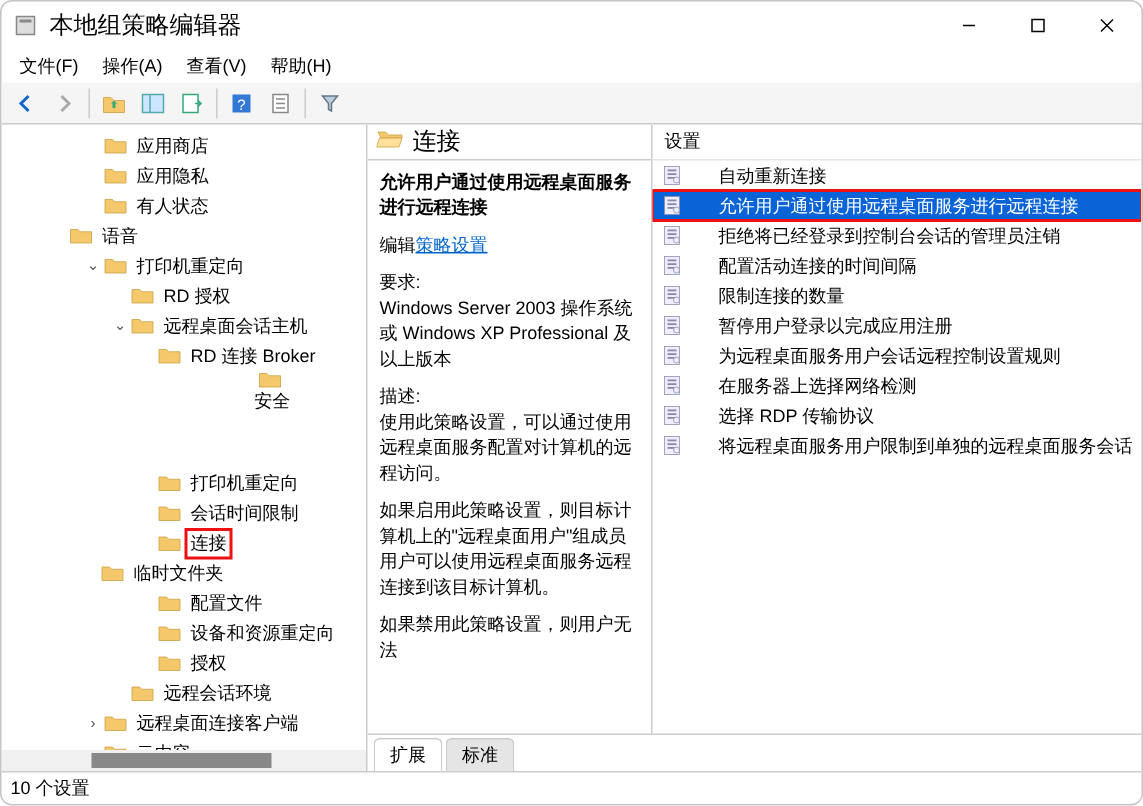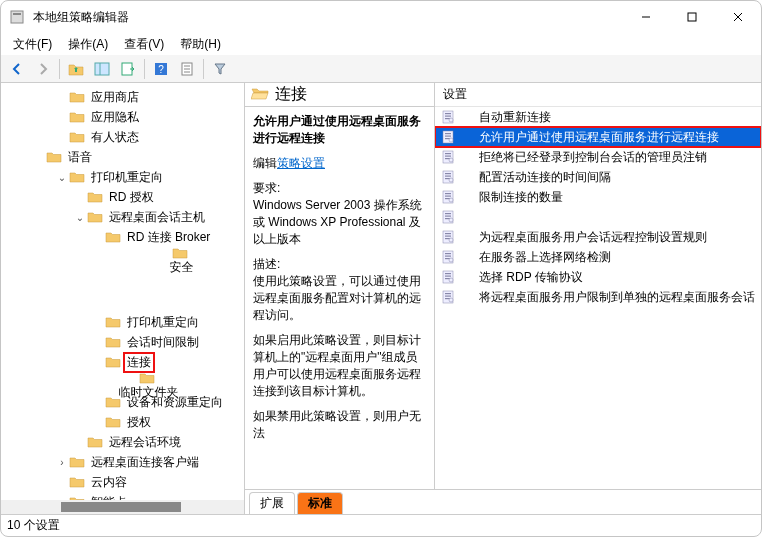--- a/index.html
+++ b/index.html
@@ -1,20 +1,20 @@
 <!DOCTYPE html>
 <html><head>
 <meta charset="utf-8">
 <style>
 * { box-sizing: border-box; margin: 0; padding: 0; font-family: "Segoe UI", "Microsoft YaHei", sans-serif; }
 body { width: 762px; height: 537px; background: #fff; display: flex; flex-direction: column; border: 1px solid #c5c5c5; border-radius: 8px; overflow: hidden; }
 
 .titlebar { height: 32px; display: flex; align-items: center; padding: 0 0 0 8px; }
 .titlebar .icon { width: 16px; height: 16px; margin-right: 8px; }
-.titlebar .title { font-size: 12px; flex: 1; }
+.titlebar .title { font-size: 16px; flex: 1; }
 .winbtns { display: flex; }
 .winbtn { width: 46px; height: 32px; display: flex; align-items: center; justify-content: center; font-size: 12px; }
 .winbtn svg { width: 10px; height: 10px; }
 
 .menubar { height: 22px; display: flex; align-items: center; padding: 0 4px; font-size: 12px; }
 .menubar .menu { padding: 2px 8px; }
 
 .toolbar { height: 28px; display: flex; align-items: center; padding: 0 4px; border-bottom: 1px solid #ccc; background: #f5f5f5; gap: 2px; }
 .toolbar .tb { width: 24px; height: 22px; display: flex; align-items: center; justify-content: center; }
 .toolbar .sep { width: 1px; height: 20px; background: #ccc; margin: 0 2px; }
@@ -40,21 +40,21 @@
 .detail-body .row { margin-bottom: 8px; }
 .detail-body a { color: #06c; text-decoration: underline; }
 .list-col { flex: 1; display: flex; flex-direction: column; }
 .list-head { height: 24px; display: flex; align-items: center; padding: 0 8px; font-size: 12px; border-bottom: 1px solid #e5e5e5; }
 .list { flex: 1; font-size: 12px; overflow: hidden; }
 .list-item { height: 20px; display: flex; align-items: center; padding: 0 6px; white-space: nowrap; gap: 20px; }
 .list-item .licon { width: 14px; height: 14px; margin-right: 4px; display: inline-flex; }
 .list-item.selected { background: #0a64d8; color: #fff; outline: 2px solid #e11; outline-offset: -1px; }
 .tabs { height: 24px; display: flex; align-items: flex-end; font-size: 12px; padding-left: 4px; text-align: center; }
 .tab { border: 1px solid #ccc; border-bottom: none; padding: 2px 10px; margin-right: 2px; border-radius: 4px 4px 0 0; background: #fff; }
-.tab.inactive { background: #f97316; font-weight: bold; }
+.tab.inactive { background: #e5e5e5; }
 
 .status { height: 22px; display: flex; align-items: center; padding: 0 6px; font-size: 12px; border-top: 1px solid #ccc; }
 
 .folder-svg { fill: #f5c96b; stroke: #c89b3c; stroke-width: .5; }
 .policy-svg { fill: #eef; stroke: #88a; stroke-width: .5; }
 </style>
 </head>
 <body>
 
 <div class="titlebar">
@@ -249,28 +249,37 @@
         </div>
         <div class="tree-row selected" style="padding-left: 90px;">
           <span class="twisty"></span>
           <span class="ficon">
             <svg width="16" height="12" viewBox="0 0 16 12">
               <path class="folder-svg" d="M1 2 h5 l1.5 1.5 h7.5 v7.5 h-14 z"></path>
             </svg>
           </span>
           <span class="label">连接</span>
         </div>
-        <div class="tree-row" style="padding-left: 52px; flex-direction: column;">
+        <div class="tree-row" style="padding-left: 52px;">
           <span class="twisty"></span>
           <span class="ficon">
             <svg width="16" height="12" viewBox="0 0 16 12">
               <path class="folder-svg" d="M1 2 h5 l1.5 1.5 h7.5 v7.5 h-14 z"></path>
             </svg>
           </span>
           <span class="label">临时文件夹</span>
+        </div>
+        <div class="tree-row" style="padding-left: 90px;">
+          <span class="twisty"></span>
+          <span class="ficon">
+            <svg width="16" height="12" viewBox="0 0 16 12">
+              <path class="folder-svg" d="M1 2 h5 l1.5 1.5 h7.5 v7.5 h-14 z"></path>
+            </svg>
+          </span>
+          <span class="label">配置文件</span>
         </div>
         <div class="tree-row" style="padding-left: 90px;">
           <span class="twisty"></span>
           <span class="ficon">
             <svg width="16" height="12" viewBox="0 0 16 12">
               <path class="folder-svg" d="M1 2 h5 l1.5 1.5 h7.5 v7.5 h-14 z"></path>
             </svg>
           </span>
           <span class="label">设备和资源重定向</span>
         </div>
@@ -417,20 +426,21 @@
             <div class="list-item">
               <span class="licon">
                 <svg width="14" height="14" viewBox="0 0 14 14">
                   <rect class="policy-svg" x="2" y="1" width="10" height="12"></rect>
                   <rect x="4" y="3" width="6" height="1.2" fill="#88a"></rect>
                   <rect x="4" y="5.5" width="6" height="1.2" fill="#88a"></rect>
                   <rect x="4" y="8" width="6" height="1.2" fill="#88a"></rect>
                   <circle cx="10" cy="10" r="2" fill="#eef" stroke="#88a" stroke-width=".5"></circle>
                 </svg>
               </span>
+              <span>暂停用户登录以完成应用注册</span>
             </div>
             <div class="list-item">
               <span class="licon">
                 <svg width="14" height="14" viewBox="0 0 14 14">
                   <rect class="policy-svg" x="2" y="1" width="10" height="12"></rect>
                   <rect x="4" y="3" width="6" height="1.2" fill="#88a"></rect>
                   <rect x="4" y="5.5" width="6" height="1.2" fill="#88a"></rect>
                   <rect x="4" y="8" width="6" height="1.2" fill="#88a"></rect>
                   <circle cx="10" cy="10" r="2" fill="#eef" stroke="#88a" stroke-width=".5"></circle>
                 </svg>

